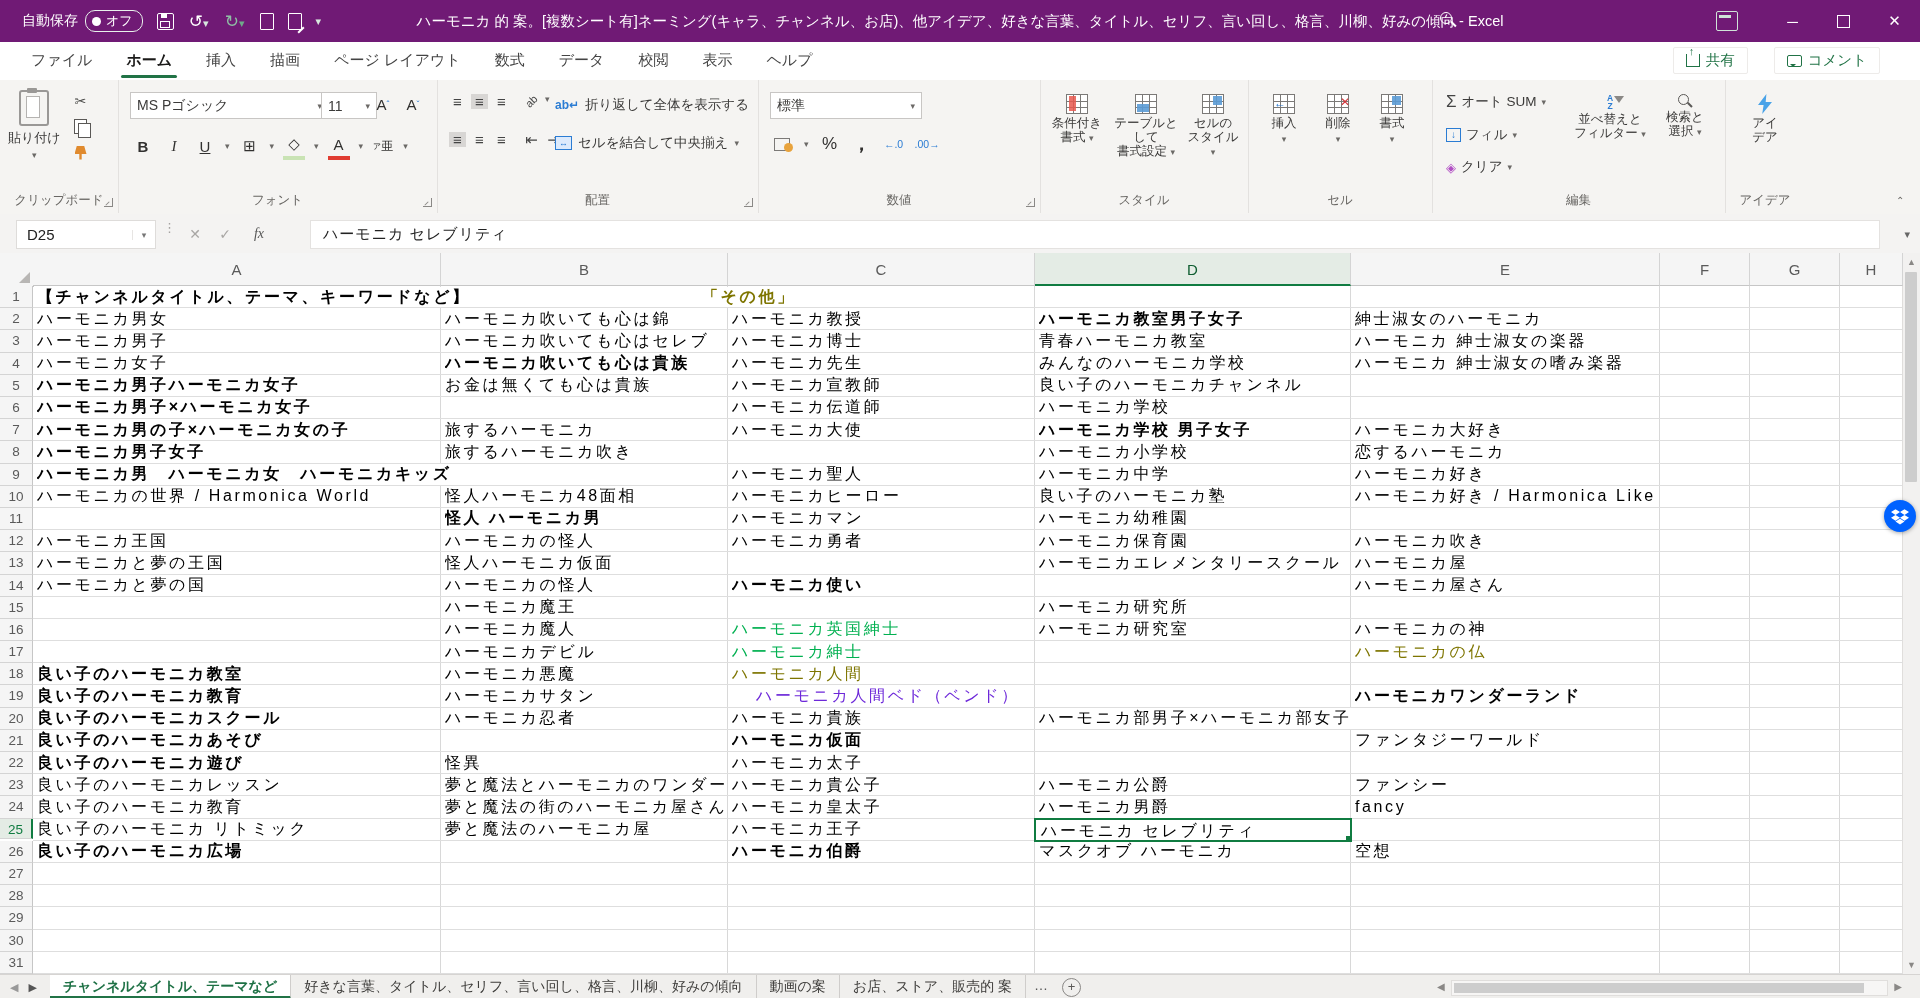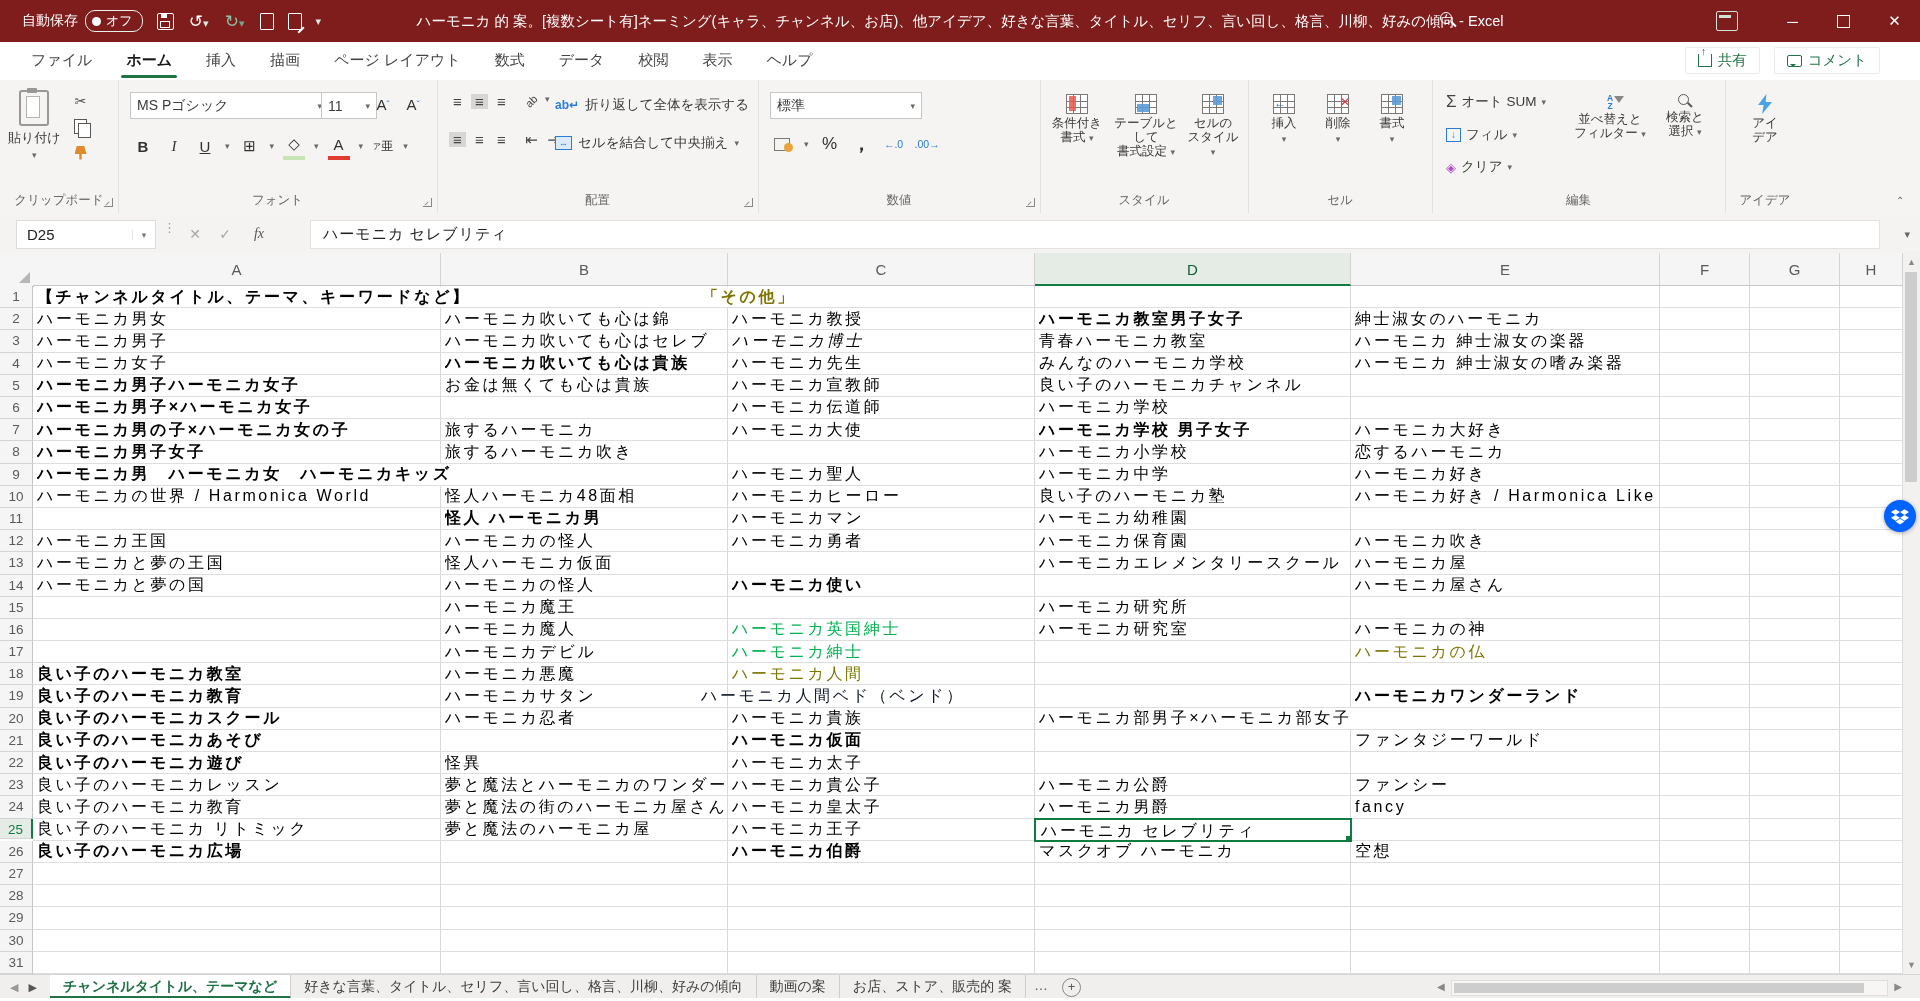--- a/index.html
+++ b/index.html
@@ -1,19 +1,19 @@
 <!DOCTYPE html>
 <html><head>
 <meta charset="utf-8">
 <style>
   html,body{margin:0;padding:0;background:#e8e8e8;}
   .app{position:relative;width:1920px;height:1001px;overflow:hidden;background:#fff;
        font-family:"Liberation Sans","DejaVu Sans",sans-serif;-webkit-font-smoothing:antialiased;}
   
-  .titlebar{position:absolute;left:0;top:0;width:1920px;height:55px;background:#7f1d1d;color:#fff;}
+  .titlebar{position:absolute;left:0;top:0;width:1920px;height:55px;background:#701a75;color:#fff;}
   .qat{position:absolute;left:0;top:0;height:42px;display:flex;align-items:center;gap:14px;padding-left:22px;}
   .autosave{display:flex;align-items:center;gap:7px;font-size:14px;color:#fff;}
   .pill{display:flex;align-items:center;gap:5px;border:1px solid #e8f2ec;border-radius:10px;padding:1px 9px 1px 6px;font-size:13px;}
   .pill .dot{width:9px;height:9px;border-radius:50%;background:#fff;}
   .qicon{font-size:17px;color:#fff;width:22px;text-align:center;}
   .qicon.dis{color:#8fbfa5;}
   .floppy{position:relative;width:15px;height:15px;border:1.6px solid #fff;border-radius:2px;}
   .floppy::before{content:"";position:absolute;left:3px;top:0;width:6px;height:4px;background:#fff;}
   .floppy::after{content:"";position:absolute;left:2px;bottom:1px;width:8px;height:5px;border:1px solid #fff;}
   .pageic{position:relative;width:12px;height:15px;border:1.5px solid #fff;border-radius:1px;}
@@ -28,21 +28,21 @@
   .ribdisp::after{content:"";position:absolute;left:2px;top:3px;width:12px;height:3px;background:#cfe4d8;}
   .wctl{position:absolute;right:0;top:0;display:flex;height:42px;}
   .wbtn{width:51px;height:42px;display:flex;align-items:center;justify-content:center;color:#fff;font-size:15px;}
   .wmax{width:11px;height:11px;border:1.4px solid #fff;}
   
   .menubar{position:absolute;left:0;top:42px;width:1920px;height:38px;background:#ffffff;border-bottom:1px solid #e1dfdd;}
   .mtabs{position:absolute;left:14px;top:0;display:flex;height:38px;align-items:center;}
   .mtab{padding:0 17px;font-size:15px;color:#444;height:38px;line-height:36px;position:relative;white-space:nowrap;}
   .mtab.active{color:#1b1a19;font-weight:bold;}
   .mtab.active::after{content:"";position:absolute;left:12px;right:12px;bottom:2px;height:3px;background:#217346;border-radius:2px;}
-  .mright{position:absolute;right:40px;top:5px;display:flex;gap:14px;}
+  .mright{position:absolute;right:40px;top:5px;display:flex;gap:26px;}
   .mrbtn{display:flex;align-items:center;gap:6px;font-size:14.5px;color:#217346;border:1px solid #edebe9;background:#fff;padding:3px 12px;border-radius:2px;}
   .shareic{width:12px;height:12px;border:1.5px solid #217346;border-top:none;position:relative;}
   .shareic::after{content:"↑";position:absolute;left:2px;top:-9px;font-size:11px;color:#217346;}
   .cmtic{width:13px;height:10px;border:1.5px solid #217346;border-radius:2px;position:relative;}
   .cmtic::after{content:"";position:absolute;left:2px;bottom:-4px;border:3px solid transparent;border-top-color:#217346;}
   
   .ribbon{position:absolute;left:0;top:80px;width:1920px;height:134px;background:#f5f4f2;border-bottom:1px solid #e1dfdd;font-size:13px;color:#3b3a39;}
   .rgroup{position:absolute;top:0;height:133px;border-right:1px solid #e3e1df;}
   .glabel{position:absolute;left:0;right:0;bottom:4px;text-align:center;font-size:12.5px;color:#696764;white-space:nowrap;}
   .dlg{position:absolute;right:5px;bottom:6px;width:8px;height:8px;border-right:1px solid #8a8886;border-bottom:1px solid #8a8886;}
@@ -510,34 +510,34 @@
       <div class="cell" style="left: 445px; width: 279px; top: 388.604px; height: 20.694px; line-height: 20.694px;">ハーモニカデビル</div>
       <div class="cell" style="left: 445px; width: 279px; top: 410.798px; height: 20.694px; line-height: 20.694px;">ハーモニカ悪魔</div>
       <div class="cell" style="left: 445px; width: 279px; top: 432.992px; height: 20.694px; line-height: 20.694px;">ハーモニカサタン</div>
       <div class="cell" style="left: 445px; width: 279px; top: 455.186px; height: 20.694px; line-height: 20.694px;">ハーモニカ忍者</div>
       <div class="cell" style="left: 445px; width: 279px; top: 499.574px; height: 20.694px; line-height: 20.694px;">怪異</div>
       <div class="cell" style="left: 445px; width: 279px; top: 521.768px; height: 20.694px; line-height: 20.694px;">夢と魔法とハーモニカのワンダーラン</div>
       <div class="cell" style="left: 445px; width: 279px; top: 543.962px; height: 20.694px; line-height: 20.694px;">夢と魔法の街のハーモニカ屋さん</div>
       <div class="cell" style="left: 445px; width: 279px; top: 566.156px; height: 20.694px; line-height: 20.694px;">夢と魔法のハーモニカ屋</div>
       <div class="cell b sp" style="color: rgb(126, 117, 0); left: 702px; width: 307px; top: 33.5px; height: 20.694px; line-height: 20.694px;">「その他」</div>
       <div class="cell" style="left: 732px; width: 299px; top: 55.694px; height: 20.694px; line-height: 20.694px;">ハーモニカ教授</div>
-      <div class="cell" style="left: 732px; width: 299px; top: 77.888px; height: 20.694px; line-height: 20.694px; font-style: italic;">ハーモニカ博士</div>
+      <div class="cell" style="left: 732px; width: 299px; top: 77.888px; height: 20.694px; line-height: 20.694px;">ハーモニカ博士</div>
       <div class="cell" style="left: 732px; width: 299px; top: 100.082px; height: 20.694px; line-height: 20.694px;">ハーモニカ先生</div>
       <div class="cell" style="left: 732px; width: 299px; top: 122.276px; height: 20.694px; line-height: 20.694px;">ハーモニカ宣教師</div>
       <div class="cell" style="left: 732px; width: 299px; top: 144.47px; height: 20.694px; line-height: 20.694px;">ハーモニカ伝道師</div>
       <div class="cell" style="left: 732px; width: 299px; top: 166.664px; height: 20.694px; line-height: 20.694px;">ハーモニカ大使</div>
       <div class="cell" style="left: 732px; width: 299px; top: 211.052px; height: 20.694px; line-height: 20.694px;">ハーモニカ聖人</div>
       <div class="cell" style="left: 732px; width: 299px; top: 233.246px; height: 20.694px; line-height: 20.694px;">ハーモニカヒーロー</div>
       <div class="cell" style="left: 732px; width: 299px; top: 255.44px; height: 20.694px; line-height: 20.694px;">ハーモニカマン</div>
       <div class="cell" style="left: 732px; width: 299px; top: 277.634px; height: 20.694px; line-height: 20.694px;">ハーモニカ勇者</div>
       <div class="cell b" style="left: 732px; width: 299px; top: 322.022px; height: 20.694px; line-height: 20.694px;">ハーモニカ使い</div>
       <div class="cell" style="color: rgb(0, 176, 80); left: 732px; width: 299px; top: 366.41px; height: 20.694px; line-height: 20.694px;">ハーモニカ英国紳士</div>
       <div class="cell" style="color: rgb(0, 176, 80); left: 732px; width: 299px; top: 388.604px; height: 20.694px; line-height: 20.694px;">ハーモニカ紳士</div>
       <div class="cell" style="color: rgb(126, 117, 0); left: 732px; width: 299px; top: 410.798px; height: 20.694px; line-height: 20.694px;">ハーモニカ人間</div>
-      <div class="cell" style="color: #0f172a; left: 701px; width: 299px; top: 432.992px; height: 20.694px; line-height: 20.694px;">ハーモニカ人間ベド（ベンド）</div>
+      <div class="cell" style="color: #6d28d9; left: 756px; width: 299px; top: 432.992px; height: 20.694px; line-height: 20.694px;">ハーモニカ人間ベド（ベンド）</div>
       <div class="cell" style="left: 732px; width: 299px; top: 455.186px; height: 20.694px; line-height: 20.694px;">ハーモニカ貴族</div>
       <div class="cell b" style="left: 732px; width: 299px; top: 477.38px; height: 20.694px; line-height: 20.694px;">ハーモニカ仮面</div>
       <div class="cell" style="left: 732px; width: 299px; top: 499.574px; height: 20.694px; line-height: 20.694px;">ハーモニカ太子</div>
       <div class="cell" style="left: 732px; width: 299px; top: 521.768px; height: 20.694px; line-height: 20.694px;">ハーモニカ貴公子</div>
       <div class="cell" style="left: 732px; width: 299px; top: 543.962px; height: 20.694px; line-height: 20.694px;">ハーモニカ皇太子</div>
       <div class="cell" style="left: 732px; width: 299px; top: 566.156px; height: 20.694px; line-height: 20.694px;">ハーモニカ王子</div>
       <div class="cell b" style="left: 732px; width: 299px; top: 588.35px; height: 20.694px; line-height: 20.694px;">ハーモニカ伯爵</div>
       <div class="cell b" style="left: 1039px; width: 308px; top: 55.694px; height: 20.694px; line-height: 20.694px;">ハーモニカ教室男子女子</div>
       <div class="cell" style="left: 1039px; width: 308px; top: 77.888px; height: 20.694px; line-height: 20.694px;">青春ハーモニカ教室</div>
       <div class="cell" style="left: 1039px; width: 308px; top: 100.082px; height: 20.694px; line-height: 20.694px;">みんなのハーモニカ学校</div>

